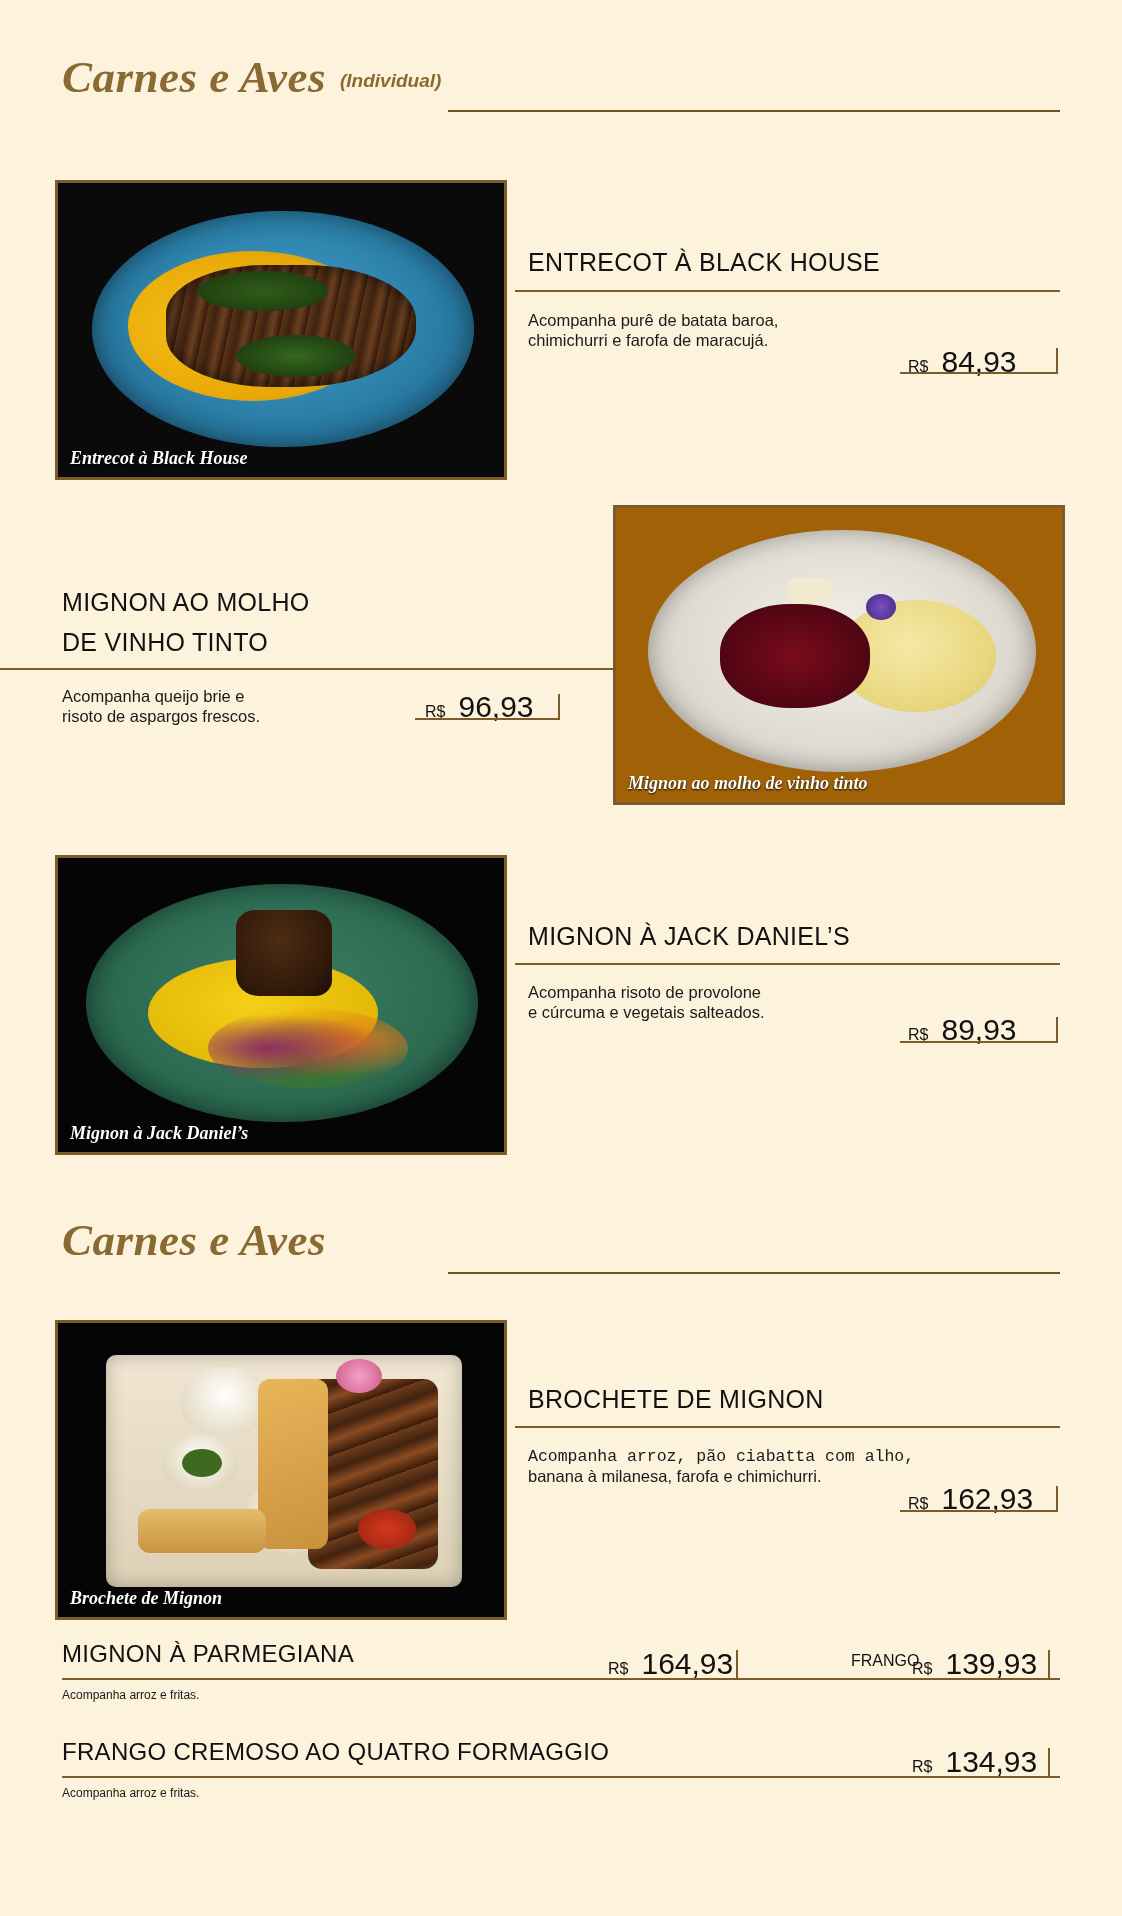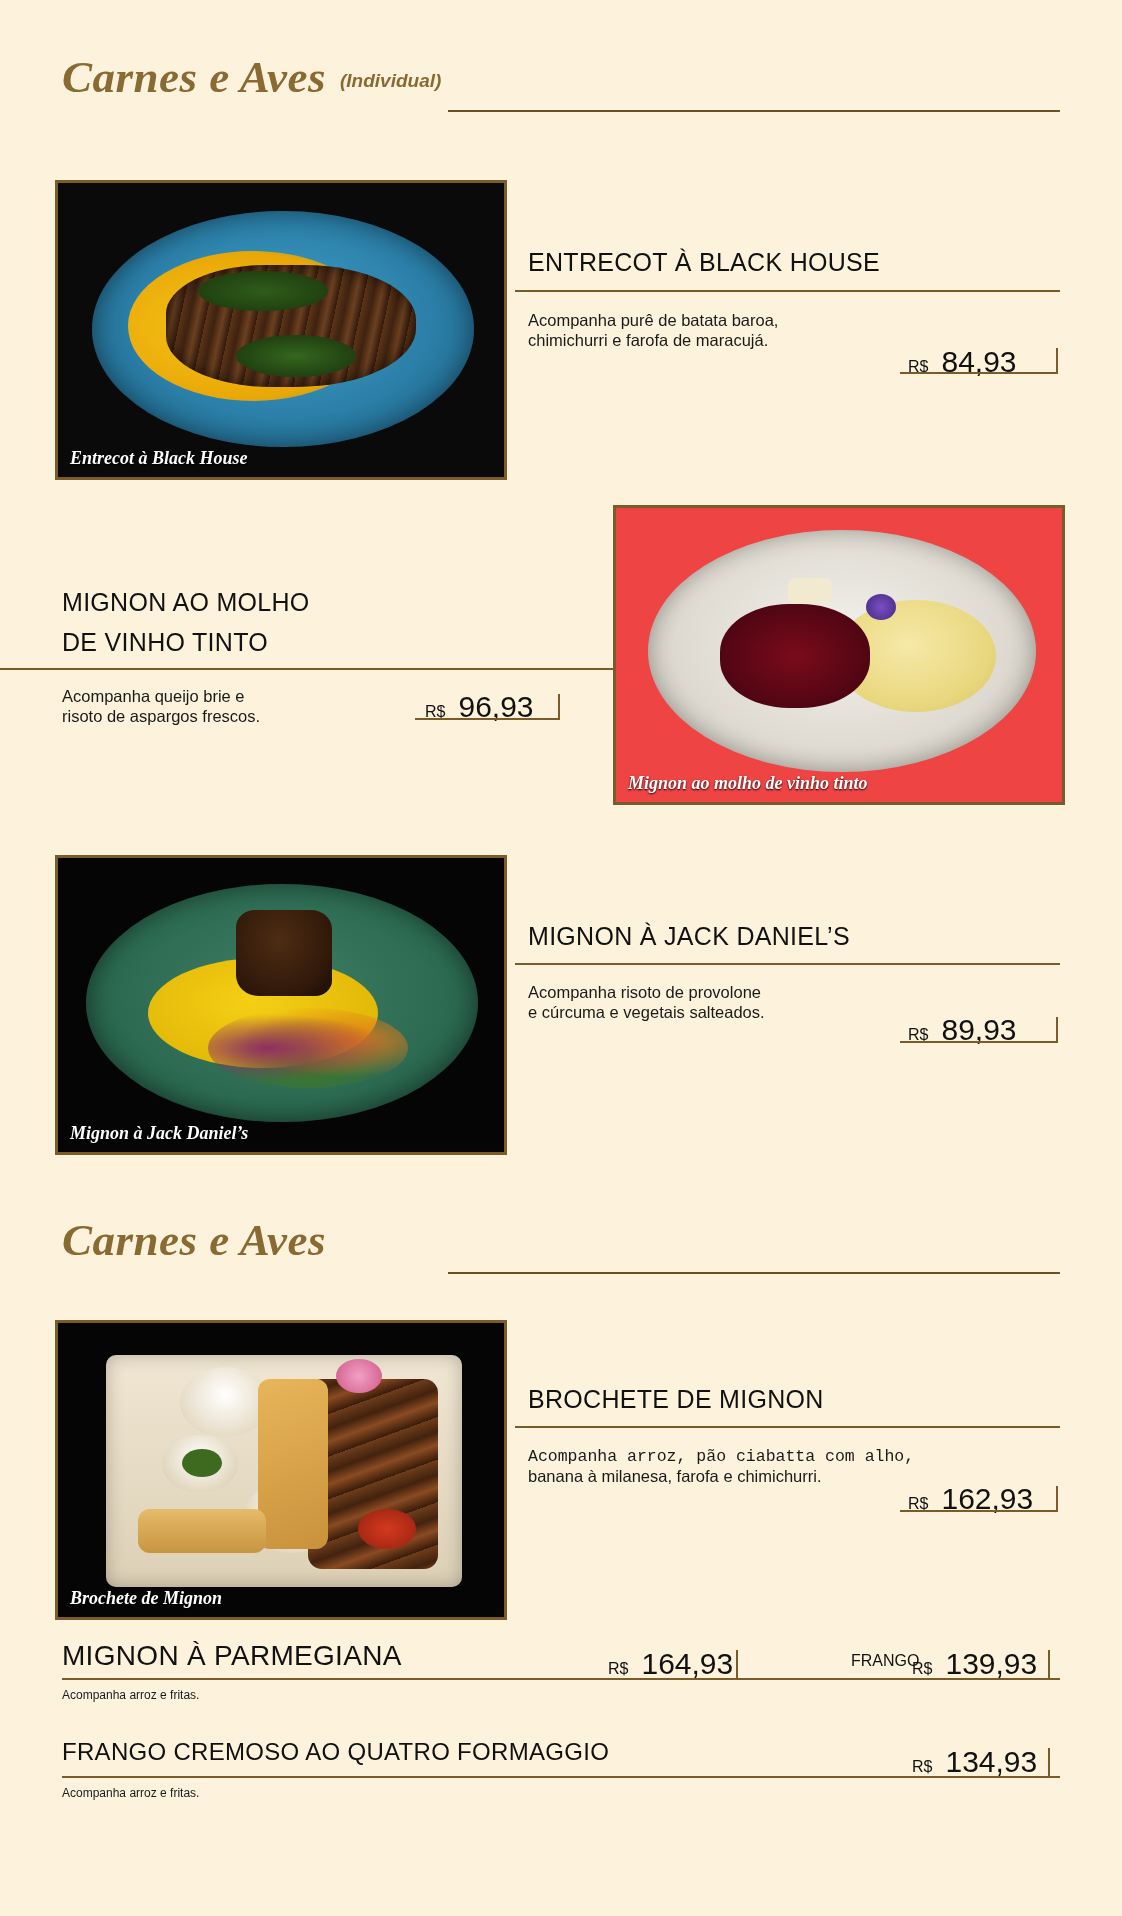--- a/index.html
+++ b/index.html
@@ -169,21 +169,21 @@
   <div class="dish-rule" style="left:515px; top:290px; width:545px;"></div>
   <div class="dish-desc" style="left:528px; top:310px;">Acompanha purê de batata baroa,</div>
   <div class="dish-desc" style="left:528px; top:330px;">chimichurri e farofa de maracujá.</div>
   <div class="price" style="left:908px; top:345px;">
     <span class="cur">R$</span>
     <span class="val">84,93</span>
   </div>
   <div class="price-underline" style="left:900px; top:372px; width:158px;"></div>
   <div class="price-tick" style="left:1056px; top:348px; height:26px;"></div>
 
-  <div class="photo" style="left:613px; top:505px; width:452px; height:300px; background:#ef4444;">
+  <div class="photo" style="left:613px; top:505px; width:452px; height:300px; background:#a16207;">
     <div class="plate" style="left:32px; top:22px; width:388px; height:242px;
                 background: radial-gradient(ellipse at 50% 45%, #f3f1ec 0%, #dedad1 60%, #b9b4a9 100%);
                 box-shadow: inset 0 0 22px rgba(0,0,0,.3);"></div>
     <div style="position:absolute; left:220px; top:92px; width:160px; height:112px; border-radius:50%;
                 background: radial-gradient(ellipse at 45% 40%, #f6e9a8 0%, #e9d77e 65%, #d4c069 100%);"></div>
     <div style="position:absolute; left:120px; top:110px; width:118px; height:86px; border-radius:45%;
                 background: radial-gradient(ellipse at 45% 40%, #8d5a2b 0%, #5d3316 70%, #3d1f0c 100%);"></div>
     <div style="position:absolute; left:104px; top:96px; width:150px; height:104px; border-radius:46%;
                 background: radial-gradient(ellipse at 50% 50%, #7a0b1c 0%, #4e0512 75%, rgba(78,5,18,0) 100%);"></div>
     <div style="position:absolute; left:172px; top:70px; width:44px; height:26px; border-radius:8px;
@@ -265,21 +265,21 @@
   <div class="dish-rule" style="left:515px; top:1426px; width:545px;"></div>
   <div class="dish-desc" style="left:528px; top:1446px;font-family:Liberation Mono, monospace;">Acompanha arroz, pão ciabatta com alho,</div>
   <div class="dish-desc" style="left:528px; top:1466px;">banana à milanesa, farofa e chimichurri.</div>
   <div class="price" style="left:908px; top:1482px;">
     <span class="cur">R$</span>
     <span class="val">162,93</span>
   </div>
   <div class="price-underline" style="left:900px; top:1510px; width:158px;"></div>
   <div class="price-tick" style="left:1056px; top:1486px; height:26px;"></div>
 
-  <div class="dish-name" style="left:62px; top:1640px; font-size:28px;">MIGNON À PARMEGIANA</div>
+  <div class="dish-name" style="left:62px; top:1640px; font-size:24px;">MIGNON À PARMEGIANA</div>
   <div class="dish-rule" style="left:62px; top:1678px; width:998px;"></div>
   <div class="tiny-desc" style="left:62px; top:1688px;">Acompanha arroz e fritas.</div>
   <div class="price" style="left:608px; top:1647px;">
     <span class="cur">R$</span>
     <span class="val">164,93</span>
   </div>
   <div class="price-tick" style="left:736px; top:1650px; height:28px;"></div>
 
   <div class="small-label" style="left:803px; top:1652px;margin-left:48px;">FRANGO</div>
   <div class="price" style="left:912px; top:1647px;">

